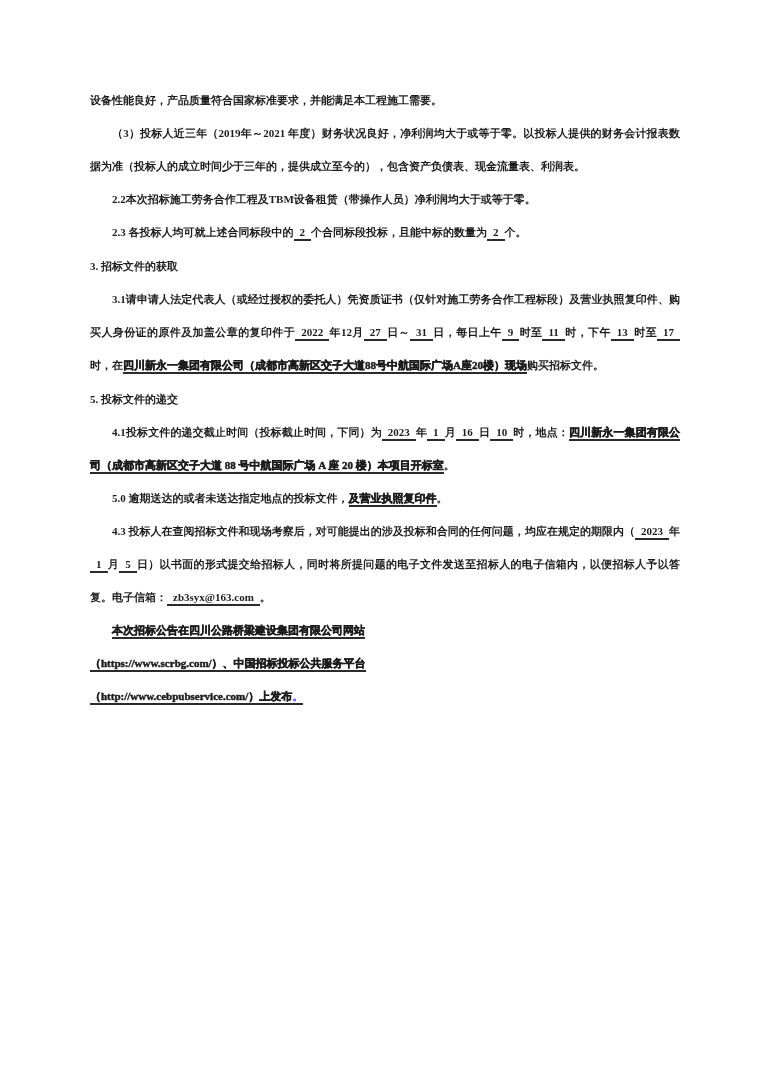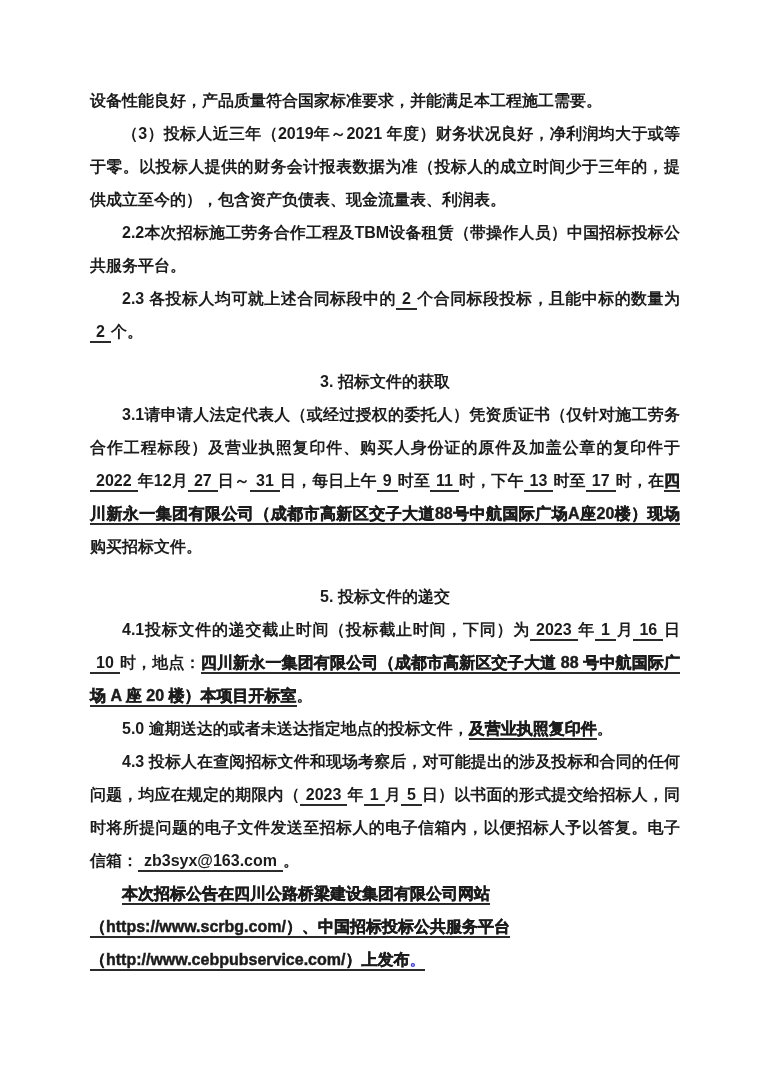--- a/index.html
+++ b/index.html
@@ -10,46 +10,47 @@
     background: #ffffff;
     box-sizing: border-box;
     padding: 84px 84px 0 90px;
     color: #1c1c1c;
     font-family: "Liberation Sans", sans-serif;
     font-weight: bold;
     overflow: hidden;
   }
   .para {
     margin: 0;
-    font-size: 16px;
+    font-size: 11px;
     line-height: 33px;
     text-align: justify;
+    font-family: Liberation Serif, serif;
   }
   .para.heading {
-    margin-top: 17px;
-    text-align: center;
+    margin-top: 1px;
+    text-align: left;
   }
   .para.ind { text-indent: 2em; }
   .run { white-space: pre-wrap; }
   .u {
     border-bottom: 2px solid #2b2b2b;
     padding-bottom: 1px;
   }
   .blank { padding-left: 6px; padding-right: 6px; }
   .wide  { padding-left: 13px; padding-right: 13px; }
   .strong { -webkit-text-stroke: 0.45px currentColor; }
 </style>
 </head>
 <body>
 
 <div class="page">
   <div id="doc-body">
       <p class="para body"><span class="run">设备性能良好，产品质量符合国家标准要求，并能满足本工程施工需要。</span></p>
       <p class="para body ind"><span class="run">（3）投标人近三年（2019年～2021 年度）财务状况良好，净利润均大于或等于零。以投标人提供的财务会计报表数据为准（投标人的成立时间少于三年的，提供成立至今的），包含资产负债表、现金流量表、利润表。</span></p>
-      <p class="para body ind"><span class="run">2.2本次招标施工劳务合作工程及TBM设备租赁（带操作人员）中国招标投标公共服务平台。</span></p>
+      <p class="para body ind"><span class="run">2.2本次招标施工劳务合作工程及TBM设备租赁（带操作人员）净利润均大于或等于零。</span></p>
       <p class="para body ind"><span class="run">2.3 各投标人均可就上述合同标段中的</span><span class="run u blank">2</span><span class="run">个合同标段投标，且能中标的数量为</span><span class="run u blank">2</span><span class="run">个。</span></p>
       <p class="para heading"><span class="run">3. 招标文件的获取</span></p>
       <p class="para body ind"><span class="run">3.1请申请人法定代表人（或经过授权的委托人）凭资质证书（仅针对施工劳务合作工程标段）及营业执照复印件、购买人身份证的原件及加盖公章的复印件于</span><span class="run u blank">2022</span><span class="run">年12月</span><span class="run u blank">27</span><span class="run">日～</span><span class="run u blank">31</span><span class="run">日，每日上午</span><span class="run u blank">9</span><span class="run">时至</span><span class="run u blank">11</span><span class="run">时，下午</span><span class="run u blank">13</span><span class="run">时至</span><span class="run u blank">17</span><span class="run">时，在</span><span class="run u strong">四川新永一集团有限公司（成都市高新区交子大道88号中航国际广场A座20楼）现场</span><span class="run">购买招标文件。</span></p>
       <p class="para heading"><span class="run">5. 投标文件的递交</span></p>
       <p class="para body ind"><span class="run">4.1投标文件的递交截止时间（投标截止时间，下同）为</span><span class="run u blank">2023</span><span class="run">年</span><span class="run u blank">1</span><span class="run">月</span><span class="run u blank">16</span><span class="run">日</span><span class="run u blank">10</span><span class="run">时，地点：</span><span class="run u strong">四川新永一集团有限公司（成都市高新区交子大道 88 号中航国际广场 A 座 20 楼）本项目开标室</span><span class="run">。</span></p>
       <p class="para body ind"><span class="run">5.0 逾期送达的或者未送达指定地点的投标文件，</span><span class="run u strong">及营业执照复印件</span><span class="run">。</span></p>
       <p class="para body ind"><span class="run">4.3 投标人在查阅招标文件和现场考察后，对可能提出的涉及投标和合同的任何问题，均应在规定的期限内（</span><span class="run u blank">2023</span><span class="run">年</span><span class="run u blank">1</span><span class="run">月</span><span class="run u blank">5</span><span class="run">日</span><span class="run">）以书面的形式提交给招标人，同时将所提问题的电子文件发送至招标人的电子信箱内，以便招标人予以答复。电子信箱：</span><span class="run u blank">zb3syx@163.com</span><span class="run">。</span></p>
       <p class="para body ind"><span class="run u strong">本次招标公告在四川公路桥梁建设集团有限公司网站</span></p>
       <p class="para body"><span class="run u strong">（</span><span class="run u strong">https://www.scrbg.com/</span><span class="run u strong">）、中国招标投标公共服务平台</span></p>
       <p class="para body"><span class="run u strong">（</span><span class="run u strong">http://www.cebpubservice.com/</span><span class="run u strong">）上发布</span><span class="run u" style="color: rgb(51, 51, 238);">。</span></p>

